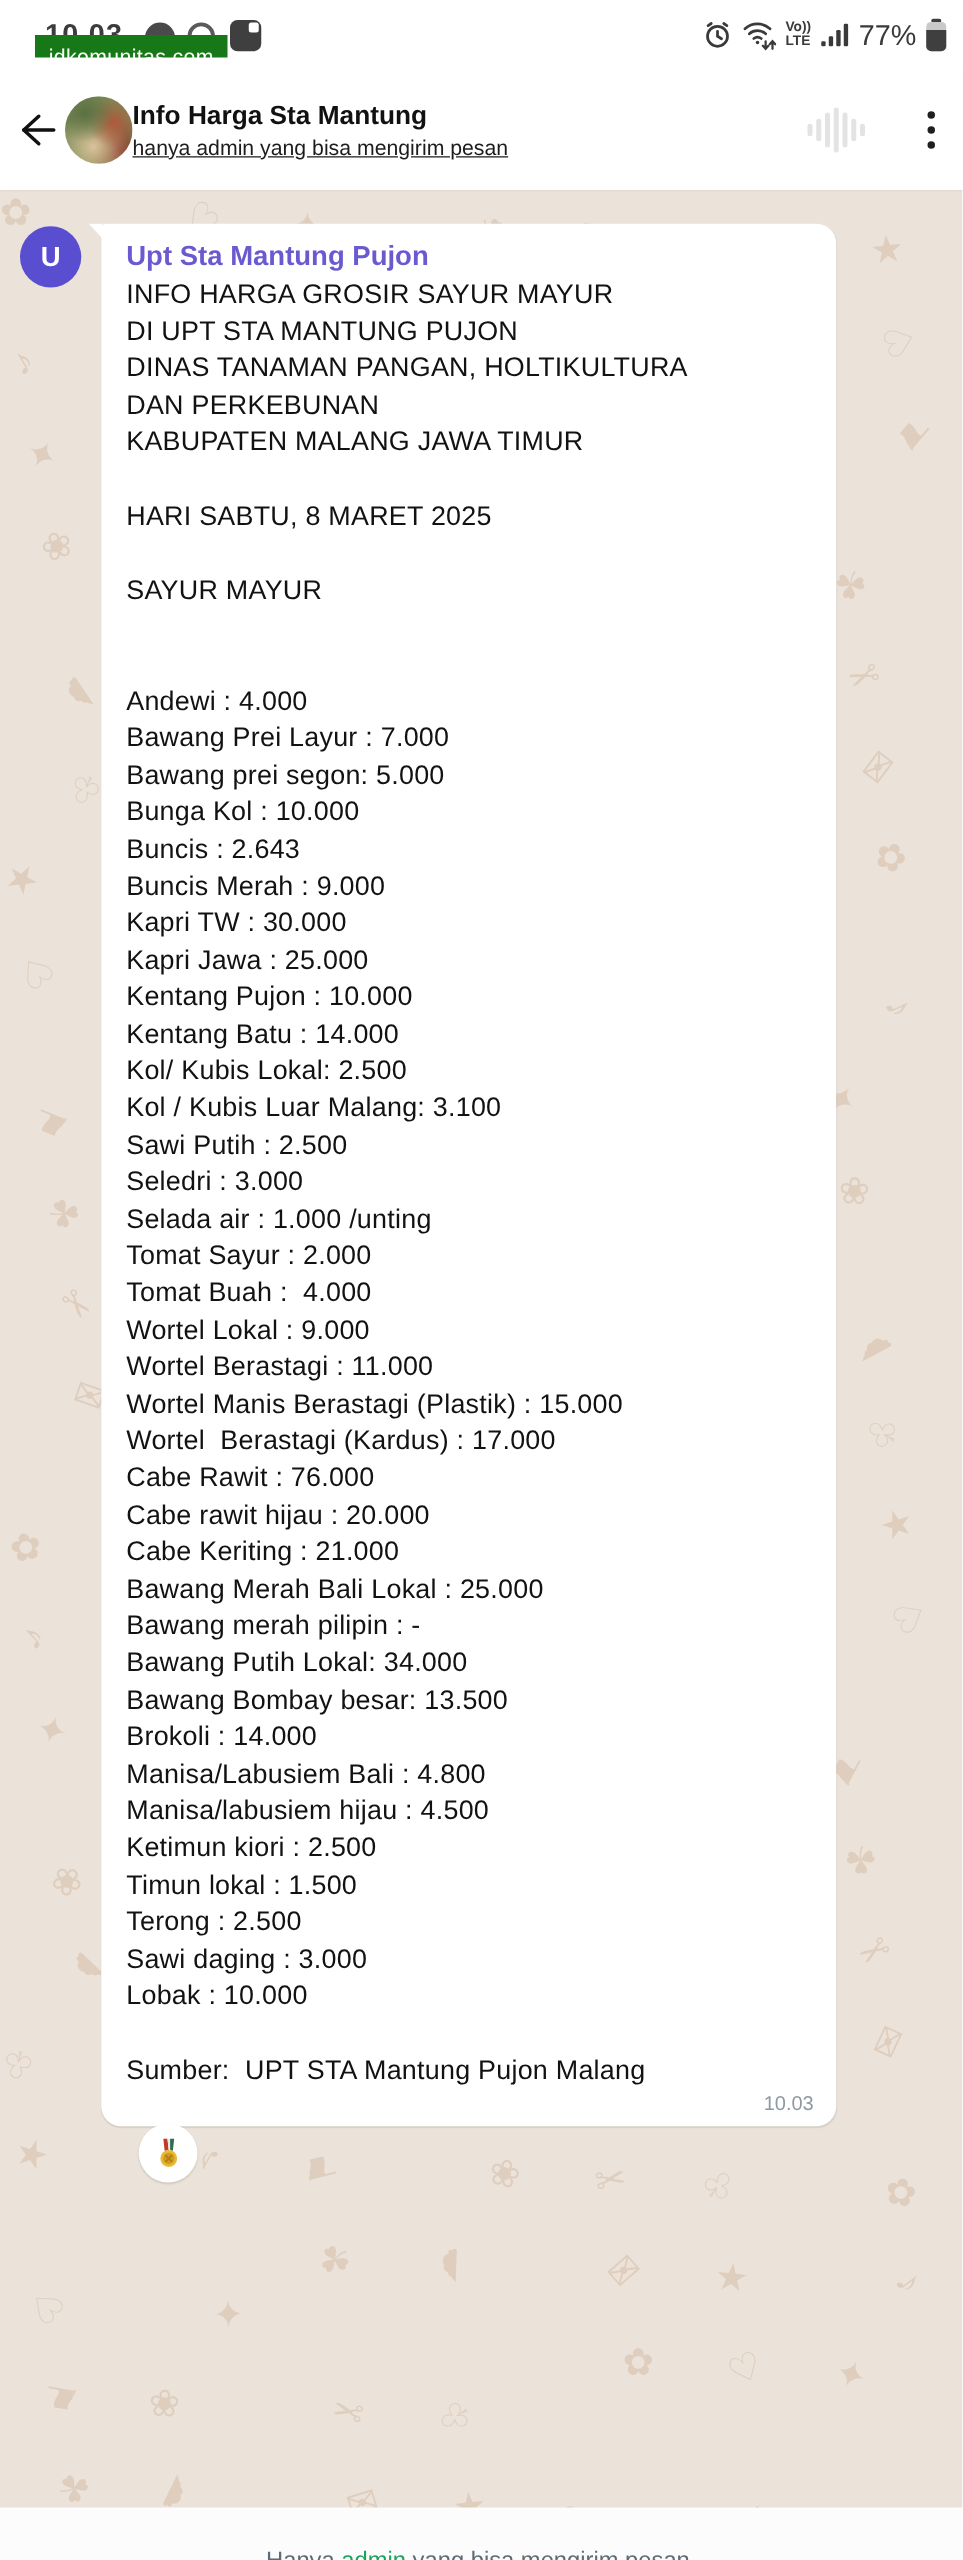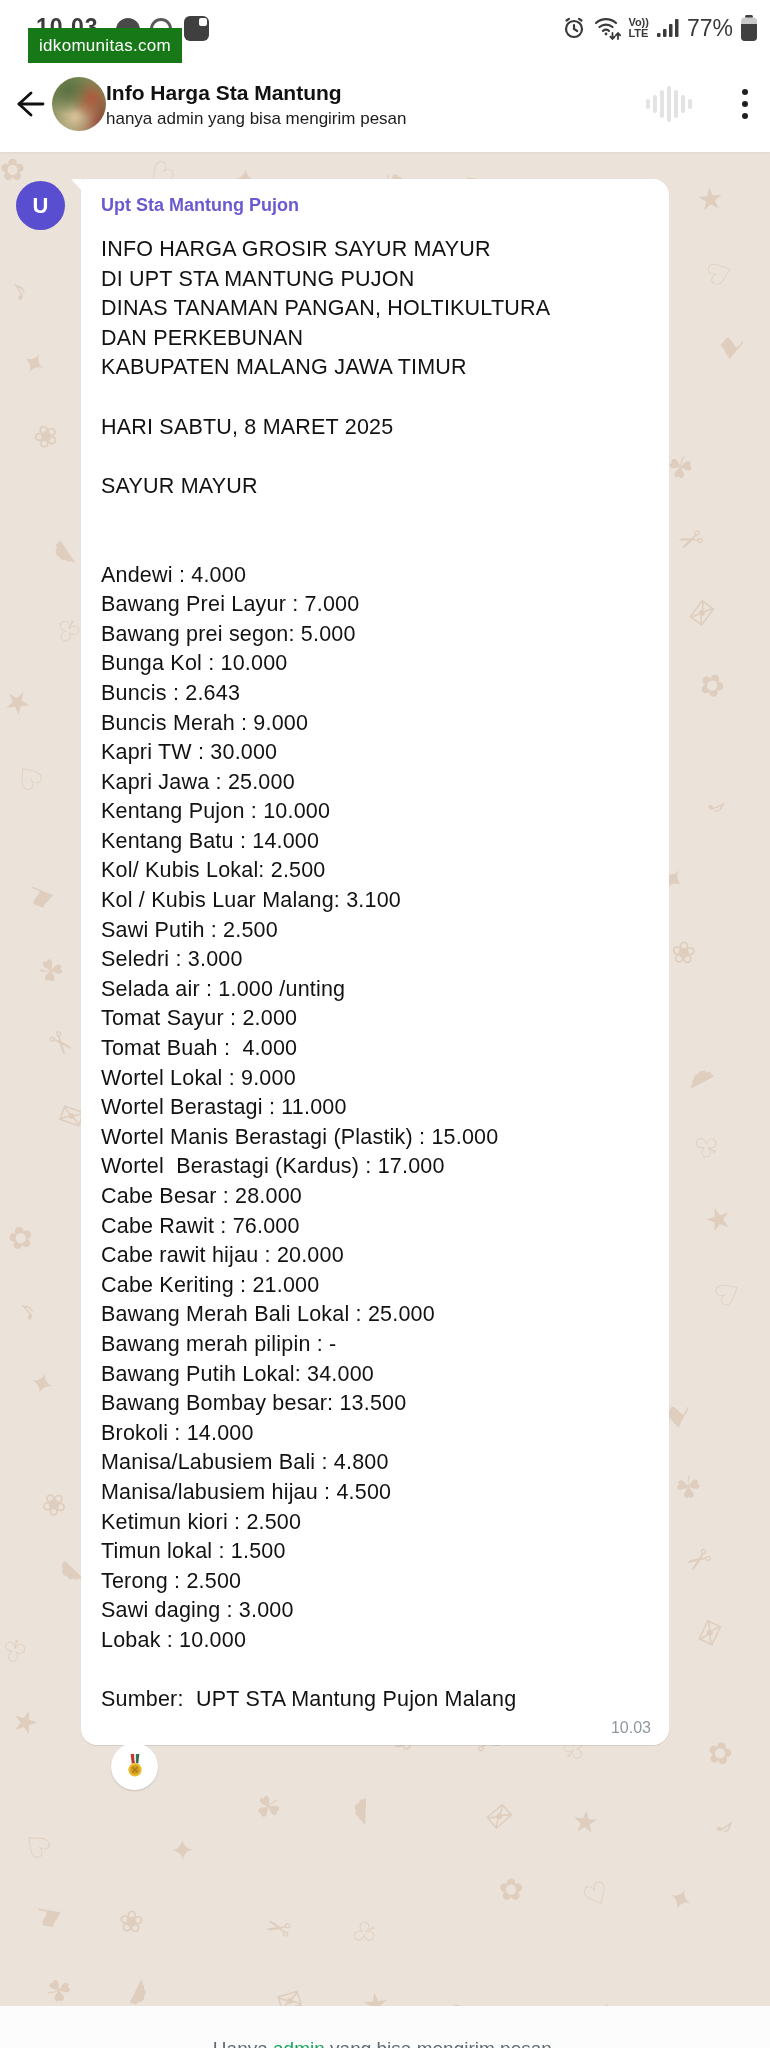--- a/index.html
+++ b/index.html
@@ -15,21 +15,21 @@
   .status-bar { position:relative; height:56px; background:#ffffff; z-index:20; }
   .sb-left { position:absolute; left:0; top:0; height:56px; }
   .sb-time { position:absolute; left:36px; top:14px; font-size:23px; font-weight:700; color:#3c3c3c; letter-spacing:1px; }
   .notif-circle-filled { position:absolute; left:116px; top:18px; width:24px; height:24px; border-radius:50%; background:#4a4a4a; }
   .notif-circle-outline { position:absolute; left:150px; top:18px; width:22px; height:22px; border-radius:50%; border:3px solid #5a5a5a; }
   .notif-square { position:absolute; left:184px; top:16px; width:25px; height:25px; border-radius:6px; background:#3f3f3f; }
   .notif-square::after { content:""; position:absolute; right:2px; top:2px; width:8px; height:8px; background:#ffffff; border-radius:2px; }
   .watermark {
     position:absolute; left:28px; top:28px; z-index:30;
     background:#177817; color:#ffffff;
-    font-size:17px; line-height:35px; height:35px; padding:0 11px;
+    font-size:17px; line-height:35px; height:18px; padding:0 11px;
     letter-spacing:.3px;
   }
   .sb-right { position:absolute; right:12px; top:0; height:56px; display:flex; align-items:center; gap:7px; }
   .volte { display:flex; flex-direction:column; align-items:flex-start; color:#3a3a3a; font-weight:700; }
   .volte span { font-size:11px; line-height:11px; letter-spacing:0; }
   .battery-pct { font-size:23px; color:#3a3a3a; letter-spacing:0; }
 
   
   .app-header {
     position:relative; height:96px; background:#ffffff; z-index:10;
@@ -41,21 +41,21 @@
     width:54px; height:54px; border-radius:50%; margin-left:2px; flex:0 0 auto;
     background:
       radial-gradient(circle at 30% 25%, #5c7042 0%, rgba(92,112,66,0) 42%),
       radial-gradient(circle at 72% 38%, #b0593b 0%, rgba(176,89,59,0) 40%),
       radial-gradient(circle at 42% 75%, #d9c39a 0%, rgba(217,195,154,0) 55%),
       radial-gradient(circle at 80% 80%, #8f3b2e 0%, rgba(143,59,46,0) 45%),
       #7b8a57;
   }
   .header-titles { margin-left:0; min-width:0; }
   .header-title { font-size:21px; font-weight:600; color:#111111; line-height:27px; }
-  .header-subtitle { font-size:17px; color:#1c1c1c; line-height:23px; margin-top:1px; }
+  .header-subtitle { font-size:17px; color:#1c1c1c; line-height:23px; margin-top:1px;text-decoration:underline; }
   .header-spacer { flex:1; }
   .waveform-icon { display:flex; align-items:center; gap:3px; margin-right:44px; }
   .waveform-icon i { display:block; width:4px; border-radius:2px; background:#e3e3e3; }
   .kebab { display:flex; flex-direction:column; gap:6px; padding:6px; margin-right:2px; }
   .kebab i { width:6px; height:6px; border-radius:50%; background:#1f1f1f; }
 
   
   .chat { position:relative; height:1854px; background:#ebe2d9; overflow:hidden; }
   .doodle-layer { position:absolute; inset:0; z-index:0; pointer-events:none; }
   .doodle-layer span { position:absolute; font-size:30px; color:rgba(196,158,127,.30); }
@@ -78,21 +78,21 @@
   .bubble {
     position:relative; margin-left:16px; width:588px;
     background:#ffffff; border-radius:16px; border-top-left-radius:4px;
     padding:12px 16px 8px 20px;
     box-shadow:0 1px 1px rgba(0,0,0,.09);
   }
   .bubble::before {
     content:""; position:absolute; top:0; left:-10px;
     border-top:12px solid #ffffff; border-left:11px solid transparent;
   }
-  .sender-name { color:#6a5ad0; font-size:18px; font-weight:600; line-height:28px; margin-bottom:16px; }
+  .sender-name { color:#6a5ad0; font-size:22px; font-weight:600; line-height:28px; margin-bottom:2px; }
   .msg-line { font-size:21.5px; line-height:29.6px; color:#121212; letter-spacing:.2px; white-space:pre-wrap; }
   .msg-time { text-align:right; color:#8e9aa0; font-size:16px; margin-top:4px; padding-right:2px; }
 
   .reaction-badge {
     position:absolute; left:30px; bottom:-45px;
     width:47px; height:47px; border-radius:50%;
     background:#ffffff; box-shadow:0 1px 2px rgba(0,0,0,.15);
     display:flex; align-items:center; justify-content:center;
   }
 
@@ -376,21 +376,20 @@
             <div class="msg-line">Kol / Kubis Luar Malang: 3.100</div>
             <div class="msg-line">Sawi Putih : 2.500</div>
             <div class="msg-line">Seledri : 3.000</div>
             <div class="msg-line">Selada air : 1.000 /unting</div>
             <div class="msg-line">Tomat Sayur : 2.000</div>
             <div class="msg-line">Tomat Buah :  4.000</div>
             <div class="msg-line">Wortel Lokal : 9.000</div>
             <div class="msg-line">Wortel Berastagi : 11.000</div>
             <div class="msg-line">Wortel Manis Berastagi (Plastik) : 15.000</div>
             <div class="msg-line">Wortel  Berastagi (Kardus) : 17.000</div>
-            <div class="msg-line">Cabe Besar : 28.000</div>
             <div class="msg-line">Cabe Rawit : 76.000</div>
             <div class="msg-line">Cabe rawit hijau : 20.000</div>
             <div class="msg-line">Cabe Keriting : 21.000</div>
             <div class="msg-line">Bawang Merah Bali Lokal : 25.000</div>
             <div class="msg-line">Bawang merah pilipin : -</div>
             <div class="msg-line">Bawang Putih Lokal: 34.000</div>
             <div class="msg-line">Bawang Bombay besar: 13.500</div>
             <div class="msg-line">Brokoli : 14.000</div>
             <div class="msg-line">Manisa/Labusiem Bali : 4.800</div>
             <div class="msg-line">Manisa/labusiem hijau : 4.500</div>

